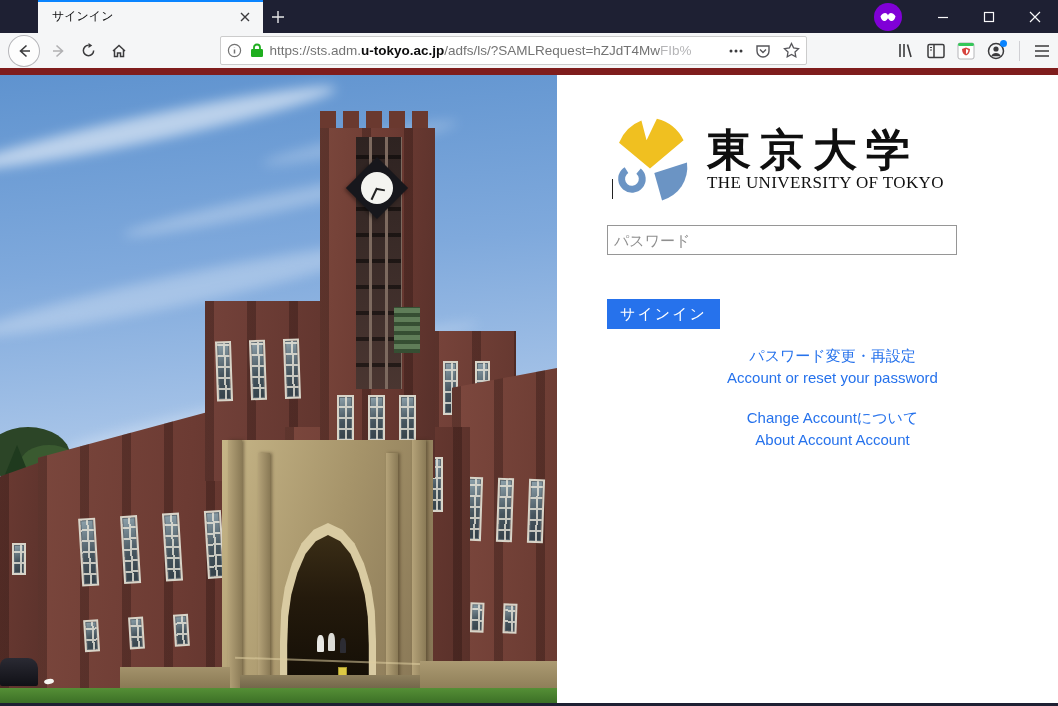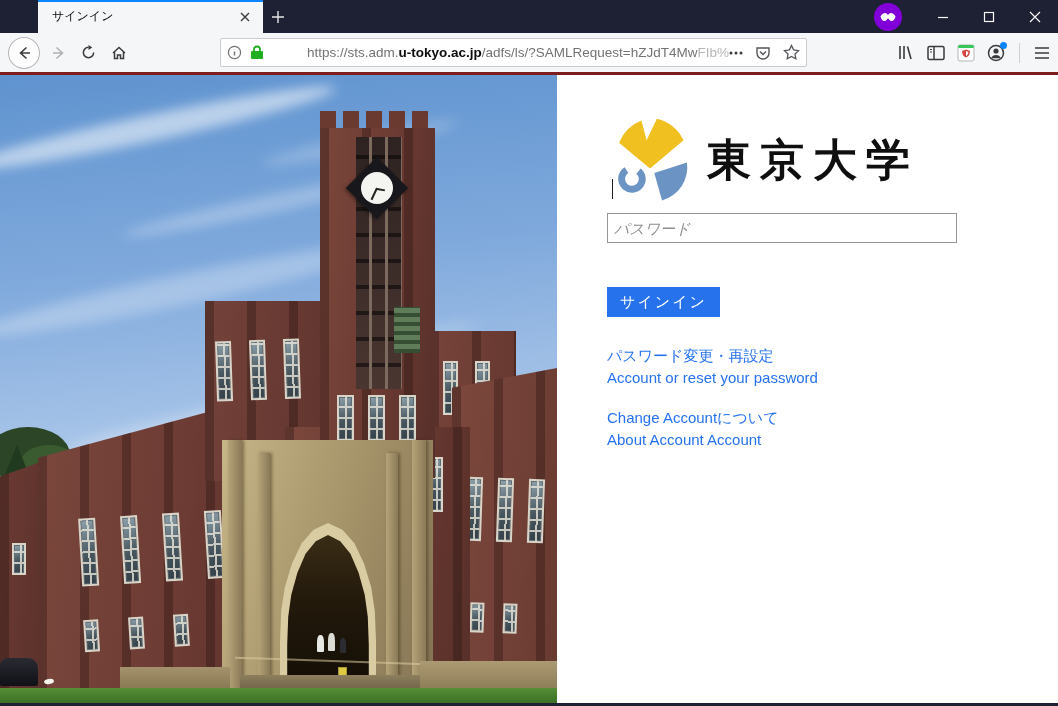--- a/index.html
+++ b/index.html
@@ -13,21 +13,21 @@
   .tab::before { content:""; position:absolute; left:0; top:0; right:0; height:2px; background:#0a84ff; }
   .tab-title { flex:1; font-size:12px; color:#0c0c0d; white-space:nowrap; overflow:hidden; }
   .tab-close { width:20px; height:20px; display:flex; align-items:center; justify-content:center; border-radius:2px; cursor:pointer; }
   .newtab { width:30px; display:flex; align-items:center; justify-content:center; cursor:pointer; }
   .tb-right { margin-left:auto; display:flex; align-items:center; }
   .private-badge { width:28px; height:28px; border-radius:50%; background:#8000d7; display:flex; align-items:center; justify-content:center; margin-right:18px; }
   .winctl { width:46px; height:33px; display:flex; align-items:center; justify-content:center; cursor:pointer; }
   .winctl svg { stroke:#f9f9fa; }
 
   
-  .navbar { height:42px; background:#f5f6f7; border-bottom:3px solid #7f1d1d; display:flex; align-items:center; padding:12px 8px;text-align:right; }
+  .navbar { height:42px; background:#f5f6f7; border-bottom:7px solid #7f1d1d; display:flex; align-items:center; padding:12px 8px; }
   .navbtn { width:30px; height:30px; display:flex; align-items:center; justify-content:center; border-radius:3px; cursor:pointer; }
   .backbtn { width:32px; height:32px; border:1px solid #b6b6ba; border-radius:50%; background:#fdfdfd; margin-right:4px; }
   .urlbar { margin-left:86px; width:590px; height:29px; background:#fff; border:1px solid #ccc; border-radius:2px; display:flex; align-items:center; padding:0 6px; }
   .url-text { flex:1; font-size:13.5px; white-space:nowrap; overflow:hidden; margin-left:6px; }
   .u-dim { color:#737373; }
   .u-domain { color:#0c0c0d; font-weight:700; }
   .u-tail { color:#b5b5b7; }
   .toolicons { display:flex; align-items:center; margin-left:90px; gap:12px; }
   .divider { width:1px; height:20px; background:#d0d0d4; margin:0 2px; }
 
@@ -38,29 +38,29 @@
   .logo-row { display:flex; align-items:center; gap:14px; height:90px; }
   .logo-jp { font-size:44px; font-weight:700; color:#0f0f0f; letter-spacing:9px; line-height:1.05; white-space:nowrap; }
   .logo-en { font-family:"Liberation Serif", serif; font-size:17px; color:#0f0f0f; letter-spacing:0.4px; white-space:nowrap; }
 
   .heading { margin-top:72px; font-size:15px; color:#2b2b2b; letter-spacing:0.5px; }
 
   .field { display:block; width:350px; height:30px; font-size:15px; padding:0 6px; border-radius:0;
            font-family:"Liberation Sans", sans-serif; background:#fff; outline:none; }
   .username { margin-top:25px; border:1px solid #545454; color:#1b1b1b; }
   .username::placeholder { color:#767676; opacity:1; }
-  .password { margin-top:8px; border:1px solid #969696;font-style:italic; }
+  .password { margin-top:20px; border:1px solid #969696; }
   .password::placeholder { color:#8f8f8f; opacity:1; }
   .caretwrap { position:relative; width:350px; height:0; }
   .caret { position:absolute; left:56px; top:-26px; width:1px; height:20px; background:#222; }
 
   .signin-btn { margin-top:44px; width:113px; height:30px; background:#2672ec; color:#fff; border:none;
                 font-size:15px; font-family:"Liberation Sans", sans-serif; cursor:pointer; letter-spacing:2px; }
 
-  .links { margin-top:28px; }
+  .links { margin-top:16px;text-align:center; }
   .link { display:block; color:#2672ec; font-size:15px; text-decoration:none; line-height:22px; cursor:pointer; }
   .linkgap { height:18px; }
 
   
   .photo { position:relative; width:557px; height:631px; overflow:hidden; flex:none;
            background:linear-gradient(175deg,#5f93cf 0%,#7fa9dc 30%,#a7c4e8 55%,#cfdff2 80%,#e9f1f8 100%); }
   .photo div { position:absolute; }
   .cloud { background:rgba(255,255,255,.55); border-radius:50%; filter:blur(6px); transform:rotate(-12deg); }
   .brick { background:linear-gradient(95deg,#7b473d 0%,#6c3b33 55%,#583029 100%); }
   .pilasters::after { content:""; position:absolute; inset:0;
@@ -313,20 +313,21 @@
 
     <div class="panel">
       <div class="logo-row">
         <svg width="86" height="86" viewBox="0 0 100 100">
           <path d="M50 60 L14 30 A46 46 0 0 1 40 4 L46 27 L58 2 A47 47 0 0 1 89 27 Z" fill="#f0c020"></path>
           <path d="M55 65 L93 53 A40 40 0 0 1 64 97 Z" fill="#6b94c4"></path>
           <circle cx="29" cy="72" r="12" fill="none" stroke="#6b94c4" stroke-width="8" stroke-dasharray="60 16" transform="rotate(-50 29 72)"></circle>
         </svg>
         <div>
           <div class="logo-jp">東京大学</div>
+          <div class="logo-en">THE UNIVERSITY OF TOKYO</div>
         </div>
       </div>
 
 
       <div class="caretwrap">
           <div class="caret" style="left:5px;"></div>
         </div>
       <input class="field password" type="text" placeholder="パスワード" style="">
 
       <button class="signin-btn">サインイン</button>

